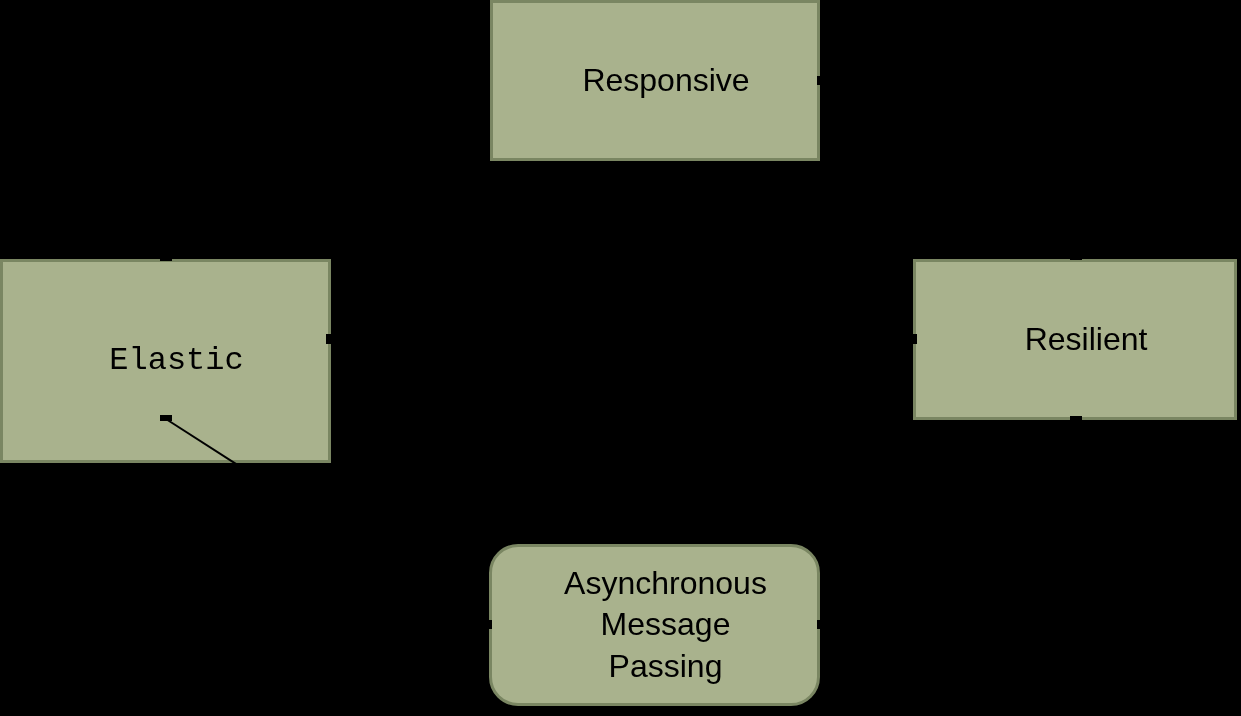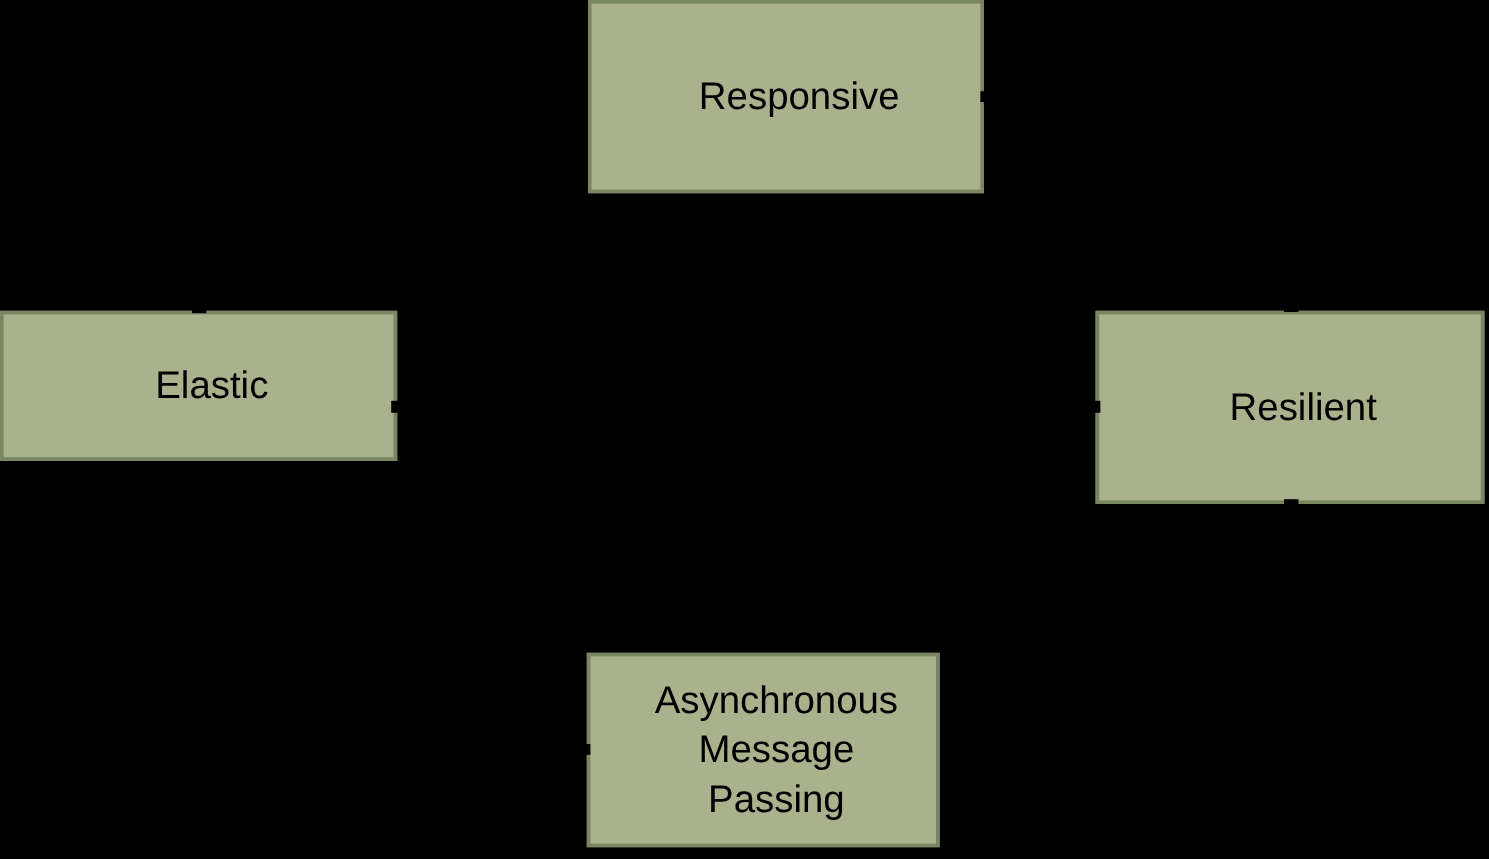--- a/index.html
+++ b/index.html
@@ -30,23 +30,23 @@
     padding-left:22px;
   }
   .node .label{
     color:var(--text);
     font-size:32px;
     line-height:1.3;
     text-align:center;
     white-space:pre-line;
   }
   .node-responsive{left:490px;top:0;width:330px;height:161px;}
-  .node-elastic{left:0;top:259px;width:331px;height:125px;}
+  .node-elastic{left:0;top:259px;width:331px;height:204px;font-family:Liberation Mono, monospace;}
   .node-resilient{left:913px;top:259px;width:324px;height:161px;}
-  .node-async{left:489px;top:544px;width:294px;height:162px;}
+  .node-async{left:489px;top:544px;width:331px;height:162px;border-radius:29px;}
   .overlay{
     position:absolute;
     left:0;top:0;
     width:1241px;
     height:716px;
     pointer-events:none;
   }
   .connector{stroke:var(--bg);stroke-width:2;}
   .tick{fill:var(--bg);}
 </style>

